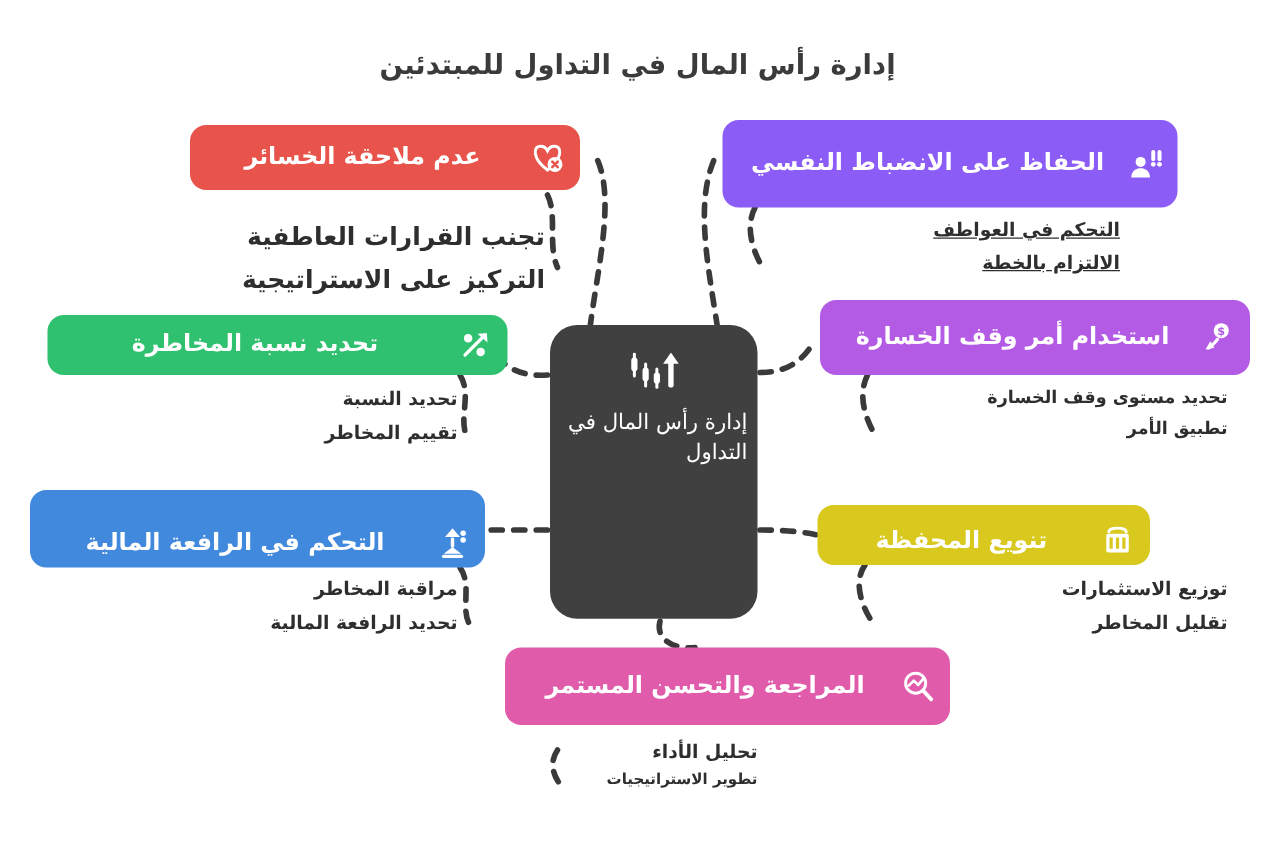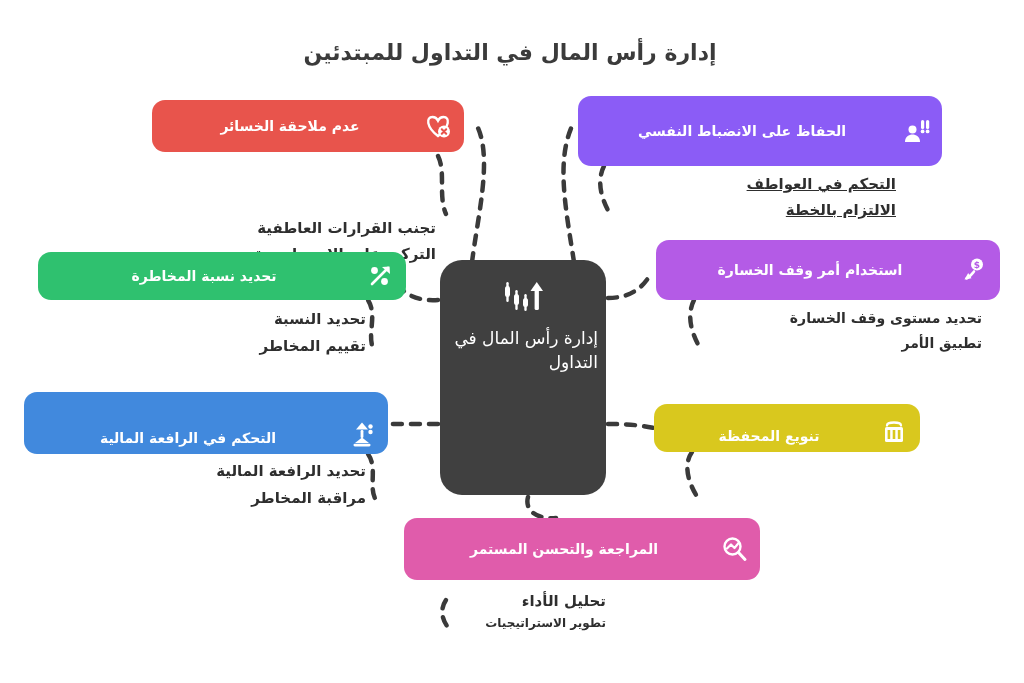--- a/index.html
+++ b/index.html
@@ -83,21 +83,21 @@
   }
   .node .n-icon {
     flex: 0 0 auto;
     width: 28px;
     height: 28px;
     margin-left: 8px;
   }
   .node .n-label {
     flex: 1 1 auto;
     color: #ffffff;
-    font-size: 14px;
+    font-size: 19px;
     font-weight: bold;
     line-height: 1.35;
     text-align: center;
     letter-spacing: 1.6px;
     direction: rtl;
   }
   .node.yellow .n-label { color: #ffffff; }
 
   
   .subs {
@@ -167,21 +167,21 @@
   </div>
 
   <div class="node red" style="left:152px; top:100px; width:312px; height:52px; background:#E8544C;">
     <svg class="n-icon" viewBox="0 0 28 28" xmlns="http://www.w3.org/2000/svg">
       <path d="M14 24 C 2 15, 2 5, 8.5 5 C 11.5 5, 13.2 7, 14 8.6 C 14.8 7, 16.5 5, 19.5 5 C 26 5, 26 15, 14 24 Z" fill="none" stroke="#ffffff" stroke-width="2.4"></path>
       <circle cx="20" cy="19.5" r="6" fill="#ffffff"></circle>
       <path d="M17.8 17.3 L22.2 21.7 M22.2 17.3 L17.8 21.7" stroke="#E8544C" stroke-width="2.1" stroke-linecap="round"></path>
     </svg>
     <div class="n-label">عدم ملاحقة الخسائر</div>
   </div>
-  <div class="subs align-right" style="left:130px; top:172px; width:306px; font-size:15px; line-height:1.72;margin-top:44px;">
+  <div class="subs align-right" style="left:130px; top:172px; width:306px; font-size:20px; line-height:1.72;">
     <div class="s">تجنب القرارات العاطفية</div>
     <div class="s">التركيز على الاستراتيجية</div>
   </div>
 
   <div class="node green" style="left:578px; top:96px; width:364px; height:70px; background:#8b5cf6;">
     <svg class="n-icon" viewBox="0 0 28 28" xmlns="http://www.w3.org/2000/svg" fill="#ffffff">
       <circle cx="10.5" cy="12.5" r="4"></circle>
       <path d="M3 25 C 3 19.5, 7 17.5, 10.5 17.5 C 14 17.5, 18 19.5, 18 25 Z"></path>
       <rect x="19" y="3" width="3.2" height="9" rx="1.6"></rect>
       <rect x="24" y="3" width="3.2" height="9" rx="1.6"></rect>
@@ -228,34 +228,38 @@
       <polygon points="14,2.5 20,9.5 8,9.5"></polygon>
       <rect x="12.6" y="10" width="2.8" height="8" rx="1.2"></rect>
       <polygon points="14,17.5 21,23 7,23"></polygon>
       <rect x="5.5" y="23.8" width="17" height="2.6" rx="1.3"></rect>
       <circle cx="22.5" cy="12" r="2.2"></circle>
       <circle cx="22.5" cy="6.5" r="2.2"></circle>
     </svg>
     <div class="n-label">التحكم في الرافعة المالية</div>
   </div>
   <div class="subs align-right" style="left:60px; top:458px; width:306px; font-size:15px; line-height:1.78;">
+    <div class="s">مراقبة المخاطر</div>
     <div class="s">تحديد الرافعة المالية</div>
-    <div class="s">مراقبة المخاطر</div>
   </div>
 
   <div class="node yellow" style="left:654px; top:404px; width:266px; height:48px; background:#D9C81E;align-items:flex-end;">
     <svg class="n-icon" viewBox="0 0 28 28" xmlns="http://www.w3.org/2000/svg" fill="#ffffff">
       <path d="M7 7.5 C 7 3.5, 21 3.5, 21 7.5" fill="none" stroke="#ffffff" stroke-width="2.3" stroke-linecap="round"></path>
       <rect x="5" y="9" width="18" height="15" rx="1.6"></rect>
       <rect x="7.6" y="12" width="2.6" height="9" fill="#D9C81E"></rect>
       <rect x="12.7" y="12" width="2.6" height="9" fill="#D9C81E"></rect>
       <rect x="17.8" y="12" width="2.6" height="9" fill="#D9C81E"></rect>
     </svg>
     <div class="n-label">تنويع المحفظة</div>
   </div>
+  <div class="subs align-right" style="left:676px; top:458px; width:306px; font-size:15px; line-height:1.78;">
+    <div class="s">توزيع الاستثمارات</div>
+    <div class="s">تقليل المخاطر</div>
+  </div>
 
   <div class="node pink" style="left:404px; top:518px; width:356px; height:62px; background:#E05CAB;">
     <svg class="n-icon" viewBox="0 0 28 28" xmlns="http://www.w3.org/2000/svg">
       <circle cx="12.5" cy="11.5" r="8" fill="none" stroke="#ffffff" stroke-width="2.4"></circle>
       <path d="M7 13.5 L11 9.5 L14.5 13 L19 7.5" fill="none" stroke="#ffffff" stroke-width="2.2" stroke-linecap="round" stroke-linejoin="round"></path>
       <path d="M18.5 17.5 L25 24.5" stroke="#ffffff" stroke-width="3" stroke-linecap="round"></path>
     </svg>
     <div class="n-label">المراجعة والتحسن المستمر</div>
   </div>
   <div class="subs align-right" style="left:300px; top:590px; width:306px; font-size:15px; line-height:1.58;">

